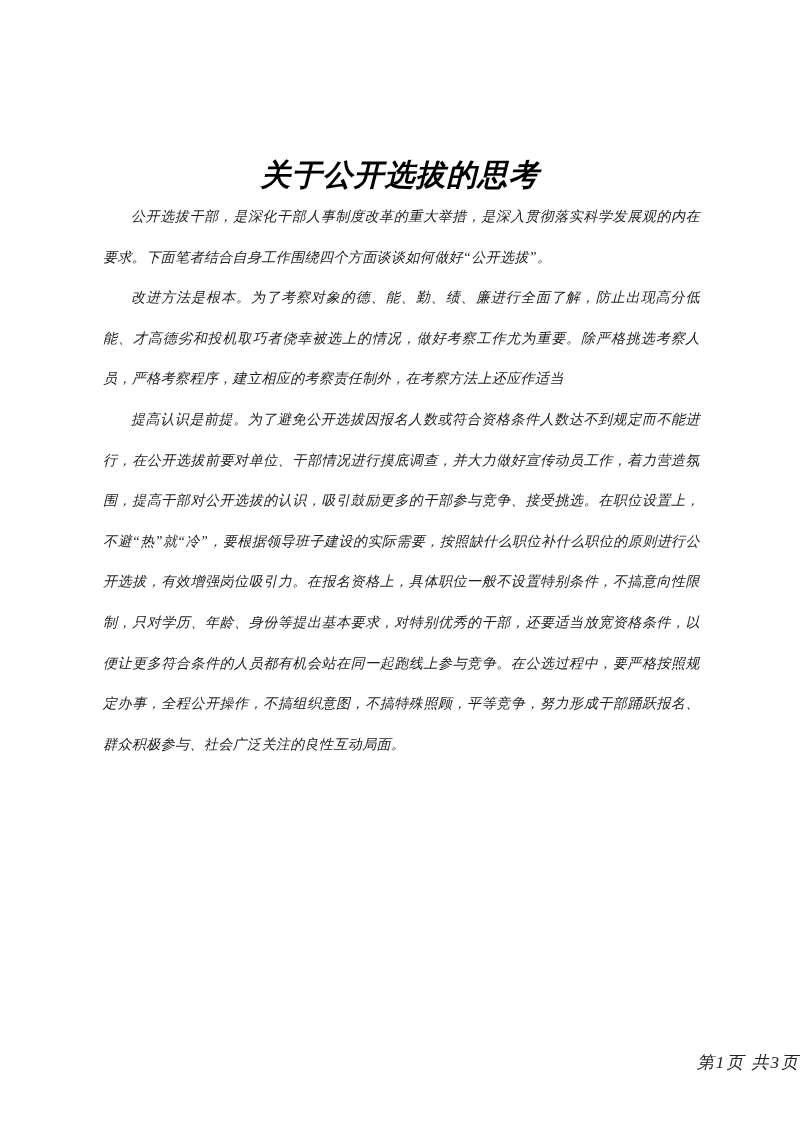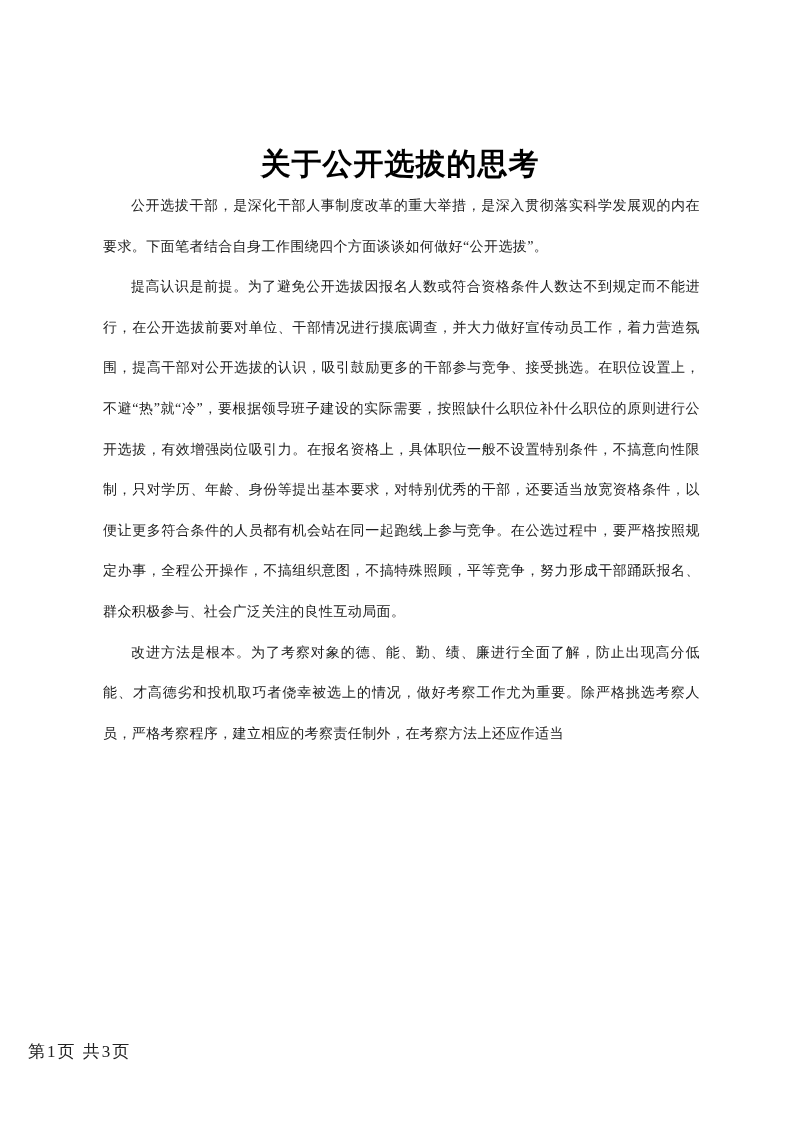--- a/index.html
+++ b/index.html
@@ -5,25 +5,26 @@
   * { box-sizing: border-box; }
   html, body {
     margin: 0;
     padding: 0;
     background: #ffffff;
   }
   .page {
     position: relative;
     width: 800px;
     height: 1102px;
-    margin: 0 auto;
+    margin: 11px auto;
     background: #ffffff;
     overflow: hidden;
     font-family: "Liberation Serif", "DejaVu Serif", serif;
     color: #1c1c1c;
+    font-style: italic;
   }
   .doc-title {
     margin: 0;
     padding-top: 142px;
     height: 186px;
     line-height: 44px;
     text-align: center;
     font-size: 30px;
     font-weight: 700;
     color: #000000;
@@ -41,37 +42,37 @@
   .doc-body p {
     margin: 0;
     text-indent: 2em;
     word-break: break-all;
   }
   .page-footer {
     position: absolute;
     top: 1040px;
     left: 0;
     width: 100%;
-    padding-left: 28px;
-    text-align: left;
+    padding-left: 60px;
+    text-align: right;
     font-size: 17px;
     letter-spacing: 2px;
     color: #222222;
   }
 </style>
 </head>
 <body>
 
 <div class="page">
 
   <h1 class="doc-title">关于公开选拔的思考</h1>
 
   <div class="doc-body">
     <p>公开选拔干部，是深化干部人事制度改革的重大举措，是深入贯彻落实科学发展观的内在要求。下面笔者结合自身工作围绕四个方面谈谈如何做好“公开选拔”。</p>
+    <p>改进方法是根本。为了考察对象的德、能、勤、绩、廉进行全面了解，防止出现高分低能、才高德劣和投机取巧者侥幸被选上的情况，做好考察工作尤为重要。除严格挑选考察人员，严格考察程序，建立相应的考察责任制外，在考察方法上还应作适当</p>
     <p>提高认识是前提。为了避免公开选拔因报名人数或符合资格条件人数达不到规定而不能进行，在公开选拔前要对单位、干部情况进行摸底调查，并大力做好宣传动员工作，着力营造氛围，提高干部对公开选拔的认识，吸引鼓励更多的干部参与竞争、接受挑选。在职位设置上，不避“热”就“冷”，要根据领导班子建设的实际需要，按照缺什么职位补什么职位的原则进行公开选拔，有效增强岗位吸引力。在报名资格上，具体职位一般不设置特别条件，不搞意向性限制，只对学历、年龄、身份等提出基本要求，对特别优秀的干部，还要适当放宽资格条件，以便让更多符合条件的人员都有机会站在同一起跑线上参与竞争。在公选过程中，要严格按照规定办事，全程公开操作，不搞组织意图，不搞特殊照顾，平等竞争，努力形成干部踊跃报名、群众积极参与、社会广泛关注的良性互动局面。</p>
-    <p>改进方法是根本。为了考察对象的德、能、勤、绩、廉进行全面了解，防止出现高分低能、才高德劣和投机取巧者侥幸被选上的情况，做好考察工作尤为重要。除严格挑选考察人员，严格考察程序，建立相应的考察责任制外，在考察方法上还应作适当</p>
   </div>
 
   <div class="page-footer">
     <span>第1页 共3页</span>
   </div>
 
 </div>
 
 </body></html>

